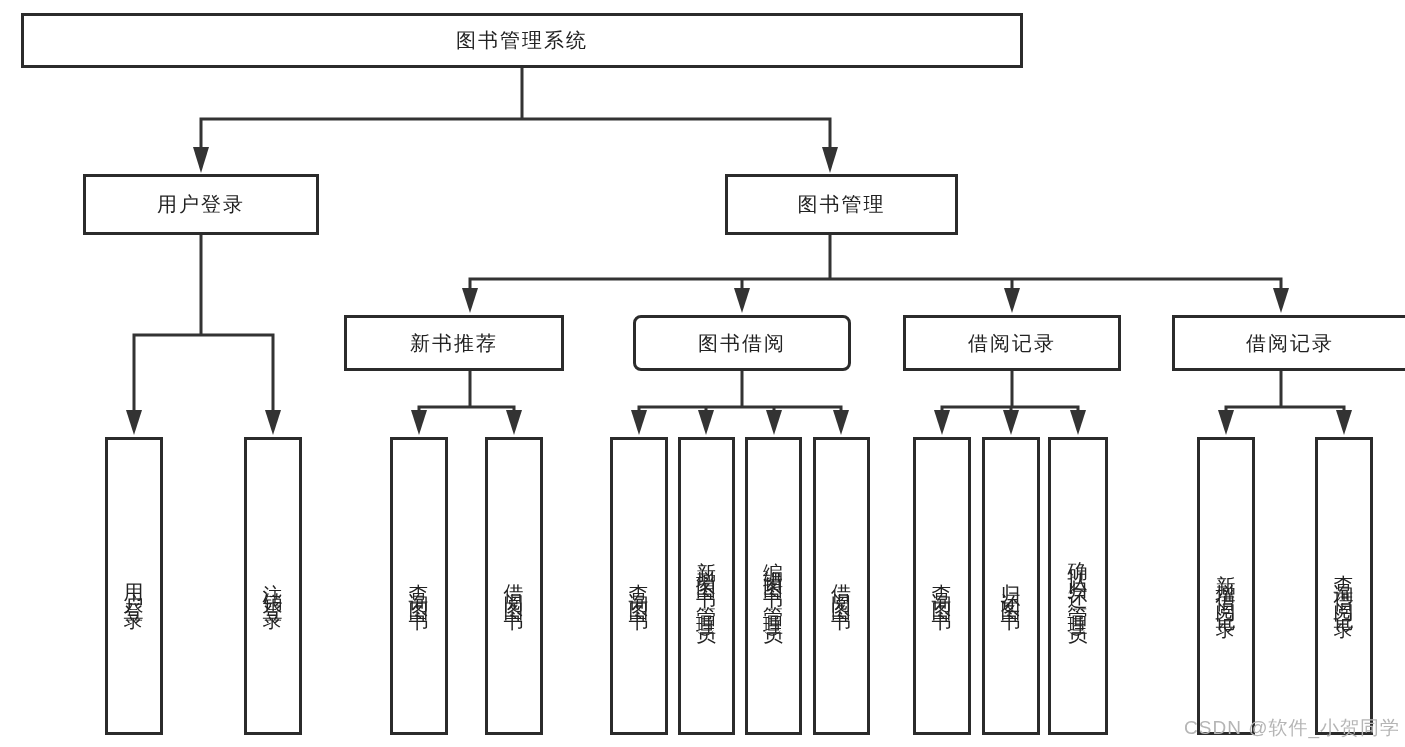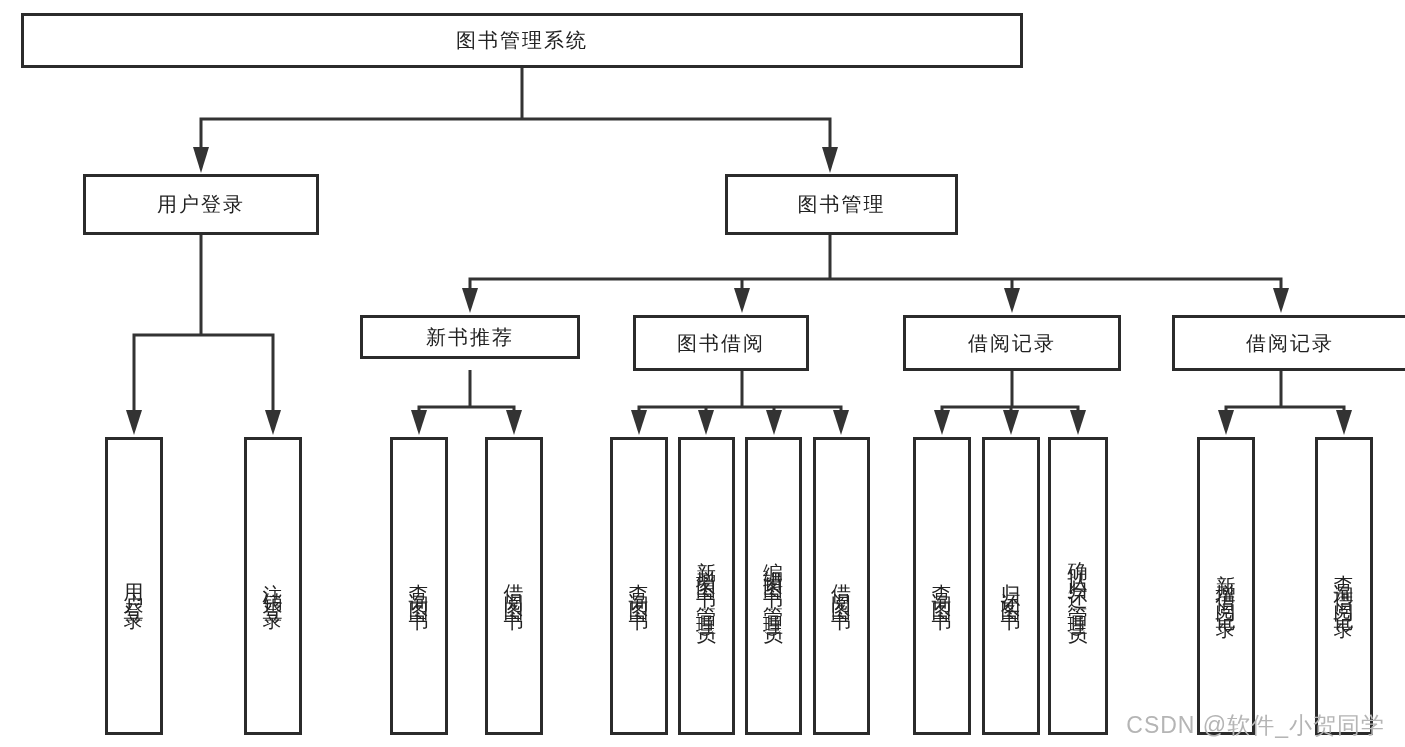--- a/index.html
+++ b/index.html
@@ -32,22 +32,22 @@
   .v-box span{
     writing-mode:vertical-rl;
     text-orientation:mixed;
     font-size:20px;
     letter-spacing:9px;
     line-height:1;
     white-space:nowrap;
   }
   .watermark{
     position:absolute;
-    right:20px;bottom:6px;
-    font-size:23px;
+    right:5px;bottom:6px;
+    font-size:19px;
     letter-spacing:1px;
     color:var(--watermark);
     z-index:5;
     white-space:nowrap;
   }
 </style>
 </head>
 <body>
 
 <div class="canvas">
@@ -106,24 +106,24 @@
     <span>图书管理系统</span>
   </div>
 
   <div class="box h-box" style="left:83px;top:174px;width:236px;height:61px;">
     <span>用户登录</span>
   </div>
   <div class="box h-box" style="left:713px;top:174px;width:233px;height:61px;margin-left:12px;">
     <span>图书管理</span>
   </div>
 
-  <div class="box h-box" style="left:360px;top:315px;width:220px;height:44px;">
+  <div class="box h-box" style="left:344px;top:315px;width:220px;height:56px;">
     <span>新书推荐</span>
   </div>
-  <div class="box h-box" style="left:633px;top:315px;width:176px;height:56px;">
+  <div class="box h-box" style="left:633px;top:315px;width:218px;height:56px;border-radius:8px;">
     <span>图书借阅</span>
   </div>
   <div class="box h-box" style="left:903px;top:315px;width:218px;height:56px;">
     <span>借阅记录</span>
   </div>
   <div class="box h-box" style="left:1172px;top:315px;width:236px;height:56px;">
     <span>借阅记录</span>
   </div>
 
   <div class="box v-box" style="left:105px;top:437px;width:58px;height:298px;">

